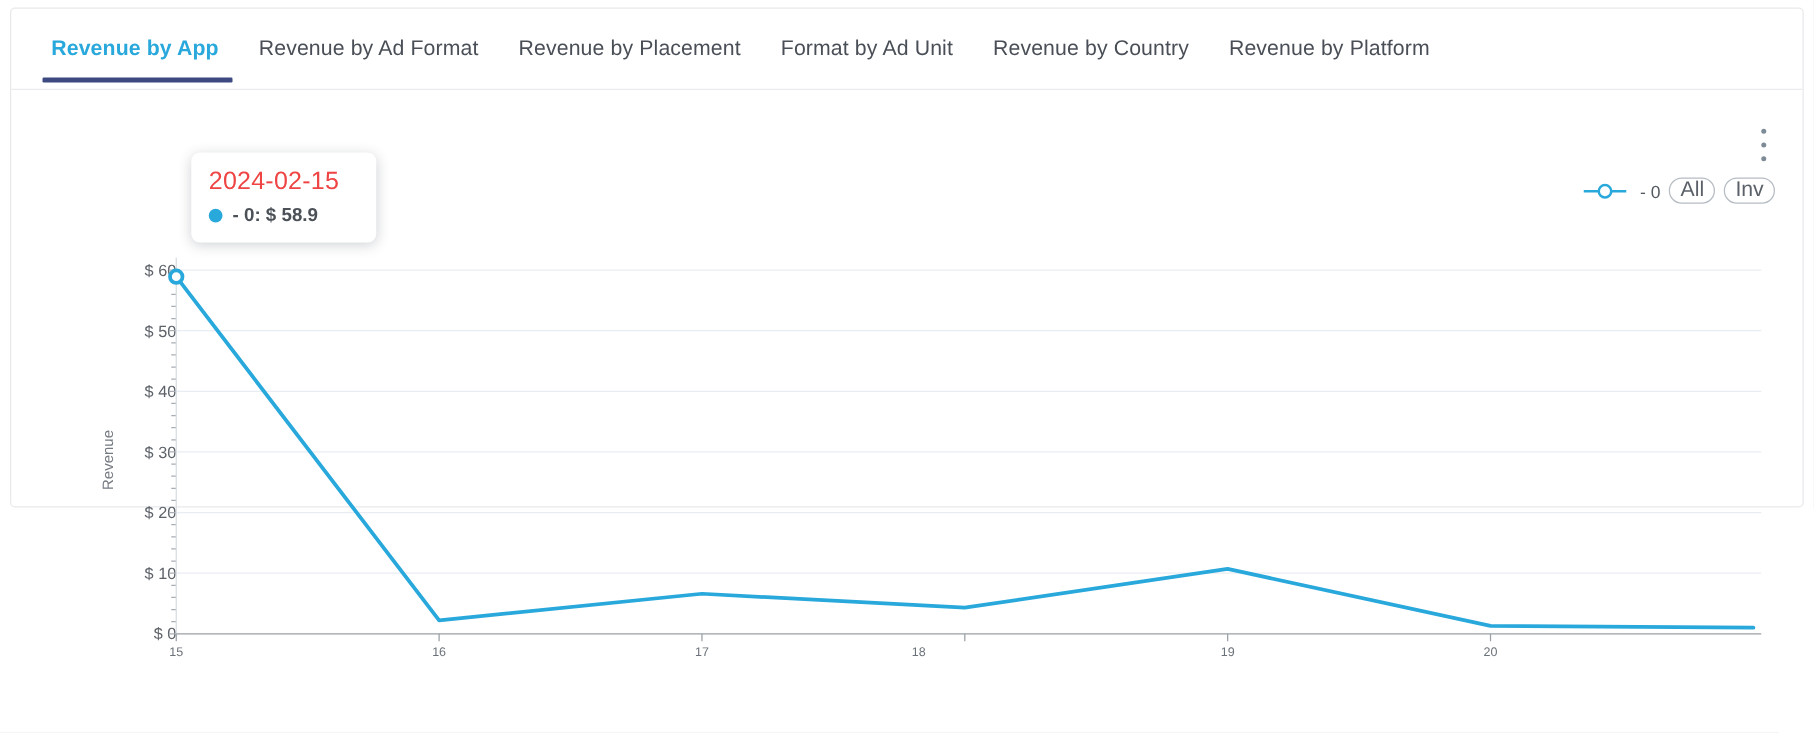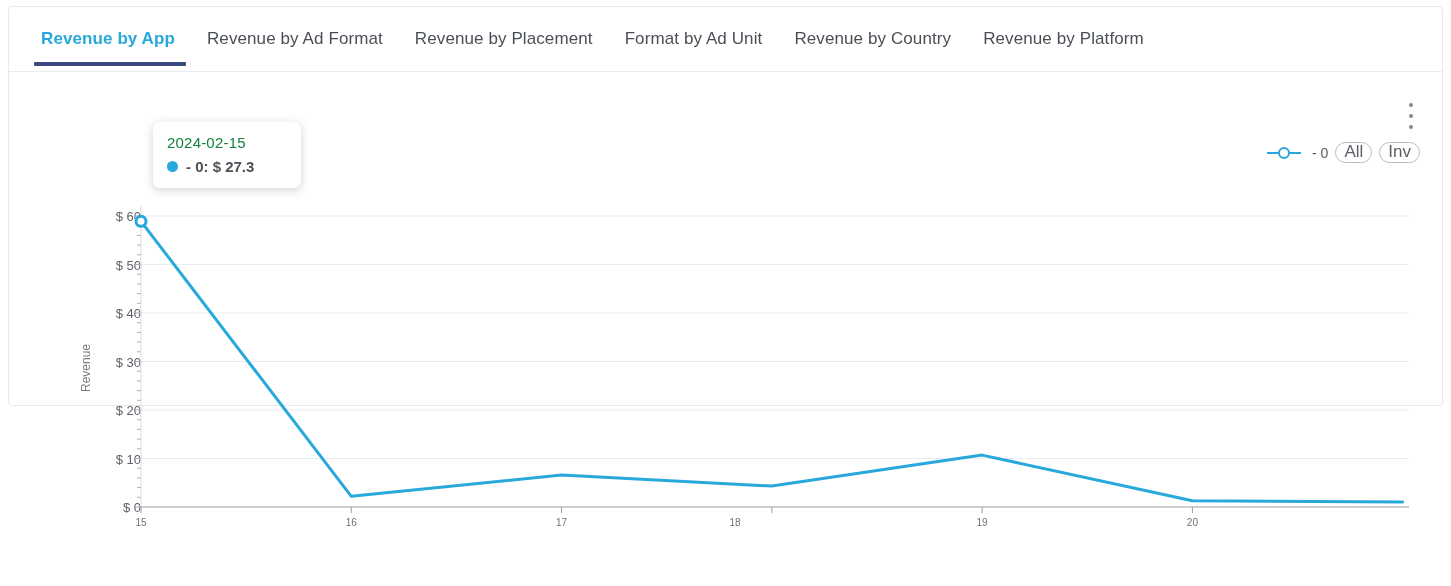--- a/index.html
+++ b/index.html
@@ -158,22 +158,22 @@
     position: absolute;
     left: 144px; top: 50px;
     width: 148px;
     background: #ffffff;
     border-radius: 7px;
     box-shadow: 0 2px 10px rgba(40,50,70,0.22);
     padding: 12px 14px 13px;
     z-index: 5;
   }
   .tooltip-title {
-    font-size: 15px;
-    color: #15803d;
+    font-size: 20px;
+    color: #ef4444;
     margin-bottom: 7px;
     letter-spacing: 0.2px;
   }
   .tooltip-row {
     display: flex;
     align-items: center;
     gap: 8px;
     font-size: 15px;
     font-weight: bold;
     color: #4c5158;
@@ -227,21 +227,21 @@
         </span>
         <span class="legend-label">- 0</span>
         <span class="pill">All</span>
         <span class="pill">Inv</span>
       </div>
 
       <div class="tooltip">
         <div class="tooltip-title">2024-02-15</div>
         <div class="tooltip-row">
           <span class="tooltip-dot"></span>
-          <span>- 0: $ 27.3</span>
+          <span>- 0: $ 58.9</span>
         </div>
       </div>
 
       <div class="plot">
         <div class="axis-title">Revenue</div>
         <div class="ytick-wrap" id="yticks">
             <div class="ytick" style="top: 435px;">$ 0</div>
             <div class="ytick" style="top: 386.5px;">$ 10</div>
             <div class="ytick" style="top: 338px;">$ 20</div>
             <div class="ytick" style="top: 289.5px;">$ 30</div>

